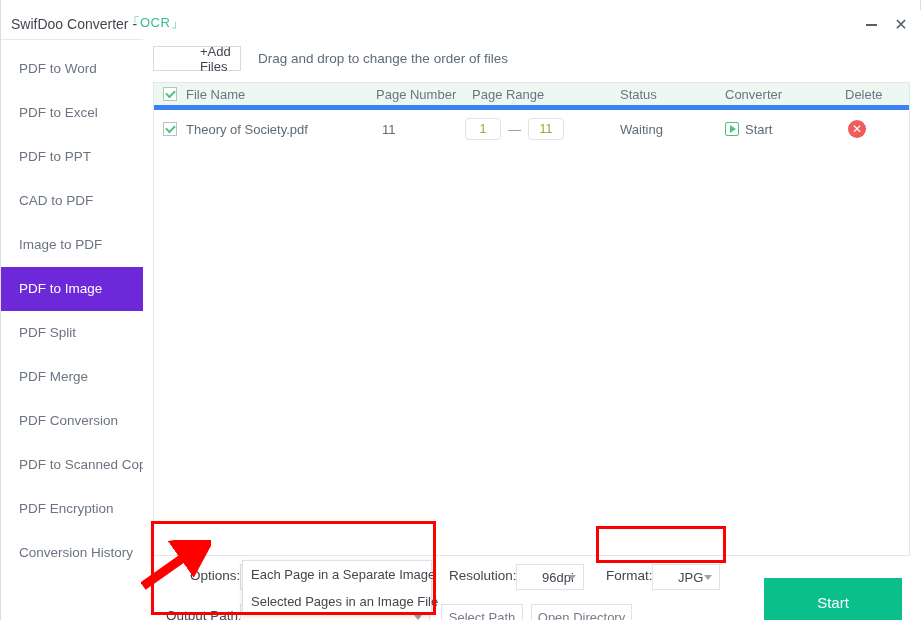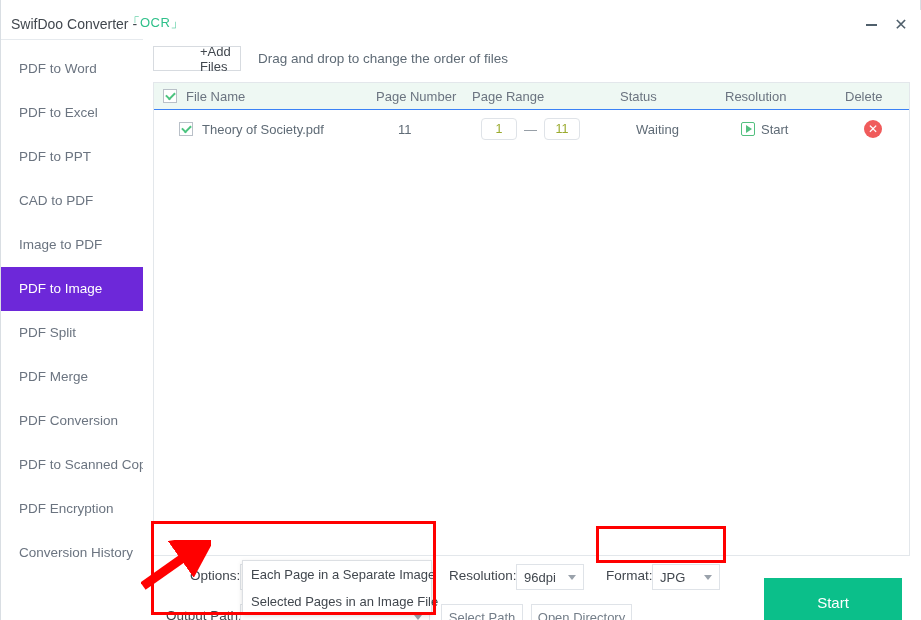--- a/index.html
+++ b/index.html
@@ -93,30 +93,30 @@
     position: absolute; left: 10px; top: 51px;
     width: 757px; height: 474px;
     border: 1px solid #e3e7eb;
     background: #ffffff;
     overflow: hidden;
   }
   #table-head {
     position: relative;
     height: 27px;
     background: #eef8f3;
-    border-bottom: 1px solid #3b82f6;
+    border-bottom: 5px solid #3b82f6;
   }
   .th, .td {
     position: absolute; top: 0; height: 100%;
     display: flex; align-items: center;
     font-size: 13px; color: #6b7480;
     white-space: nowrap;
   }
   #table-row { position: relative; height: 38px; }
-  #table-row .td { color: #5f6b76; margin-left: 16px; }
+  #table-row .td { color: #5f6b76; }
 
   .chk {
     width: 14px; height: 14px;
     border: 1px solid #b9c0c8;
     background: #ffffff;
     display: inline-flex; align-items: center; justify-content: center;
     position: relative;
     flex: none;
   }
   .chk::after {
@@ -162,21 +162,21 @@
     position: absolute; left: 0; top: 525px;
     width: 779px; height: 64px;
     background: #ffffff;
   }
   .lbl { font-size: 13.5px; color: #41474e; white-space: nowrap; }
   .combo {
     border: 1px solid #dfe3e8; background: #ffffff;
     height: 26px; position: relative;
     display: flex; align-items: center;
     font-size: 13px; color: #41474e;
-    padding-left: 7px;
+    padding-left: 25px;
   }
   .caret {
     position: absolute; right: 7px; top: 50%;
     width: 0; height: 0;
     border-left: 4px solid transparent;
     border-right: 4px solid transparent;
     border-top: 5px solid #9aa2ab;
     margin-top: -2px;
   }
   .btn-plain {
@@ -263,21 +263,21 @@
     <div id="filelist">
 
       <div id="table-head">
         <div class="th" style="left:9px;">
             <span class="chk"></span>
           </div>
         <div class="th" style="left:32px;">File Name</div>
         <div class="th" style="left:222px;">Page Number</div>
         <div class="th" style="left:318px;">Page Range</div>
         <div class="th" style="left:466px;">Status</div>
-        <div class="th" style="left:571px;">Resolution</div>
+        <div class="th" style="left:571px;">Converter</div>
         <div class="th" style="left:691px;">Delete</div>
       </div>
 
       <div id="table-row">
         <div class="td" style="left:9px;">
             <span class="chk"></span>
           </div>
         <div class="td" style="left:32px;">Theory of Society.pdf</div>
         <div class="td" style="left:228px;">11</div>
         <div class="td" style="left:311px;">

